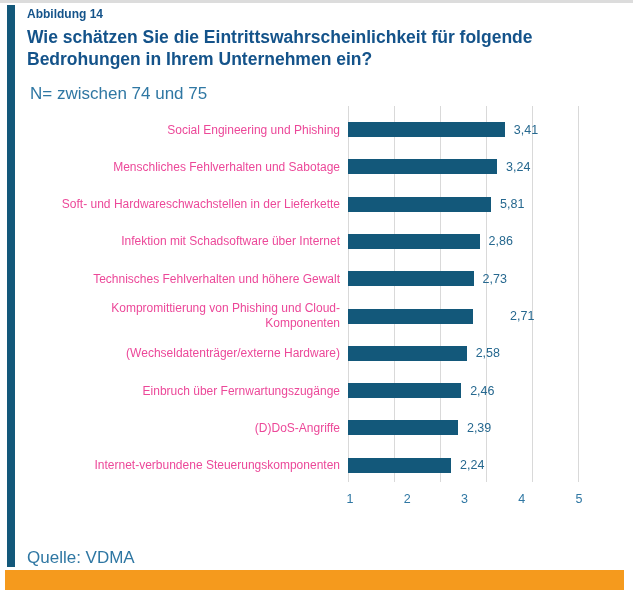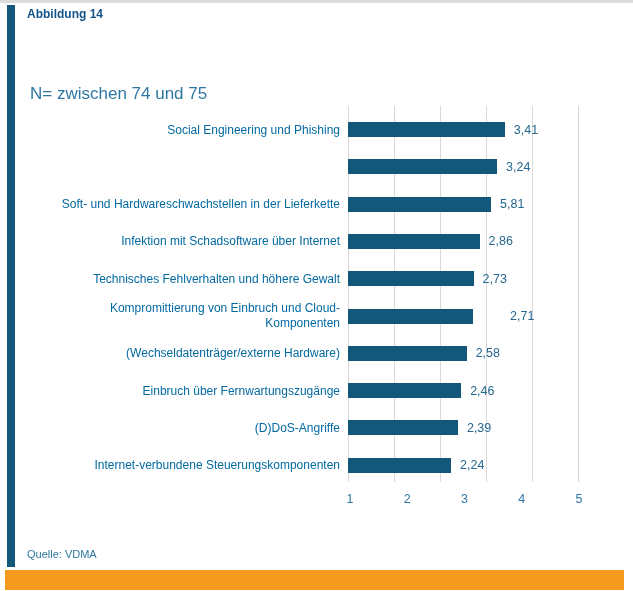--- a/index.html
+++ b/index.html
@@ -8,75 +8,82 @@
     background:#ffffff;font-family:"Liberation Sans",sans-serif;
   }
   #top-edge{position:absolute;left:0;top:0;width:633px;height:3px;background:#dcdcdc;}
   #accent-bar{position:absolute;left:7px;top:5px;width:8px;height:562px;background:#13587a;}
   #figure-label{position:absolute;left:27px;top:7px;font-size:12px;font-weight:bold;color:#14538a;}
   #title{position:absolute;left:27px;top:26px;width:560px;font-size:17.5px;line-height:22px;font-weight:bold;color:#14538a;}
   #n-note{position:absolute;left:30px;top:84px;font-size:17px;color:#2f77a3;}
   .gridline{position:absolute;top:106px;width:1px;height:376px;background:#d9d9d9;}
   .bar{position:absolute;height:15px;background:#13587a;}
   .category-label{position:absolute;left:20px;width:320px;text-align:right;
-    font-size:12px;line-height:15px;color:#0369a1;transform:translateY(-50%);}
+    font-size:12px;line-height:15px;color:#ec4899;transform:translateY(-50%);}
   .value-label{position:absolute;font-size:12.5px;color:#26688f;transform:translateY(-50%);}
   .tick-label{position:absolute;top:492px;font-size:12.5px;color:#2f77a3;transform:translateX(-50%);}
   #axis-caption{position:absolute;left:314px;top:516px;width:300px;text-align:center;
     font-size:12px;line-height:15px;color:#2f77a3;}
-  #source{position:absolute;left:27px;top:548px;font-size:11px;color:#2f77a3;}
+  #source{position:absolute;left:27px;top:548px;font-size:17px;color:#2f77a3;}
   #bottom-bar{position:absolute;left:5px;top:570px;width:619px;height:20px;background:#f59a1d;}
 </style>
 </head>
 <body>
 
 <div id="page">
   <div id="top-edge"></div>
   <div id="accent-bar"></div>
 
   <div id="figure-label">Abbildung 14</div>
 
+  <div id="title">
+    <div>Wie schätzen Sie die Eintrittswahrscheinlichkeit für folgende</div>
+    <div>Bedrohungen in Ihrem Unternehmen ein?</div>
+  </div>
 
   <div id="n-note">N= zwischen 74 und 75</div>
 
   <div class="gridline" style="left: 348px;"></div>
     <div class="gridline" style="left: 394px;"></div>
     <div class="gridline" style="left: 440px;"></div>
     <div class="gridline" style="left: 486px;"></div>
     <div class="gridline" style="left: 532px;"></div>
     <div class="gridline" style="left: 578px;"></div>
     <div id="chart"></div>
 
 
   <div id="source">Quelle: VDMA</div>
   <div id="bottom-bar"></div>
 <div class="category-label" style="top: 129.5px;">
       <div>Social Engineering und Phishing</div>
     </div>
     <div class="bar" style="left: 348px; top: 122px; width: 156.86px;"></div>
     <div class="value-label" style="left: 513.86px; top: 129.5px;">3,41</div>
+    <div class="category-label" style="top: 166.8px;">
+      <div>Menschliches Fehlverhalten und Sabotage</div>
+    </div>
     <div class="bar" style="left: 348px; top: 159.3px; width: 149.04px;"></div>
     <div class="value-label" style="left: 506.04px; top: 166.8px;">3,24</div>
     <div class="category-label" style="top: 204.1px;">
       <div>Soft- und Hardwareschwachstellen in der Lieferkette</div>
     </div>
     <div class="bar" style="left: 348px; top: 196.6px; width: 143.06px;"></div>
     <div class="value-label" style="left: 500.06px; top: 204.1px;">5,81</div>
     <div class="category-label" style="top: 241.4px;">
       <div>Infektion mit Schadsoftware über Internet</div>
     </div>
     <div class="bar" style="left: 348px; top: 233.9px; width: 131.56px;"></div>
     <div class="value-label" style="left: 488.56px; top: 241.4px;">2,86</div>
     <div class="category-label" style="top: 278.7px;">
       <div>Technisches Fehlverhalten und höhere Gewalt</div>
     </div>
     <div class="bar" style="left: 348px; top: 271.2px; width: 125.58px;"></div>
     <div class="value-label" style="left: 482.58px; top: 278.7px;">2,73</div>
     <div class="category-label" style="top: 316px;">
-      <div>Kompromittierung von Einbruch und Cloud-</div>
+      <div>Kompromittierung von Phishing und Cloud-</div>
       <div>Komponenten</div>
     </div>
     <div class="bar" style="left: 348px; top: 308.5px; width: 124.66px;"></div>
     <div class="value-label" style="left: 510px; top: 316px;">2,71</div>
     <div class="category-label" style="top: 353.3px;">
       <div>(Wechseldatenträger/externe Hardware)</div>
     </div>
     <div class="bar" style="left: 348px; top: 345.8px; width: 118.68px;"></div>
     <div class="value-label" style="left: 475.68px; top: 353.3px;">2,58</div>
     <div class="category-label" style="top: 390.6px;">

